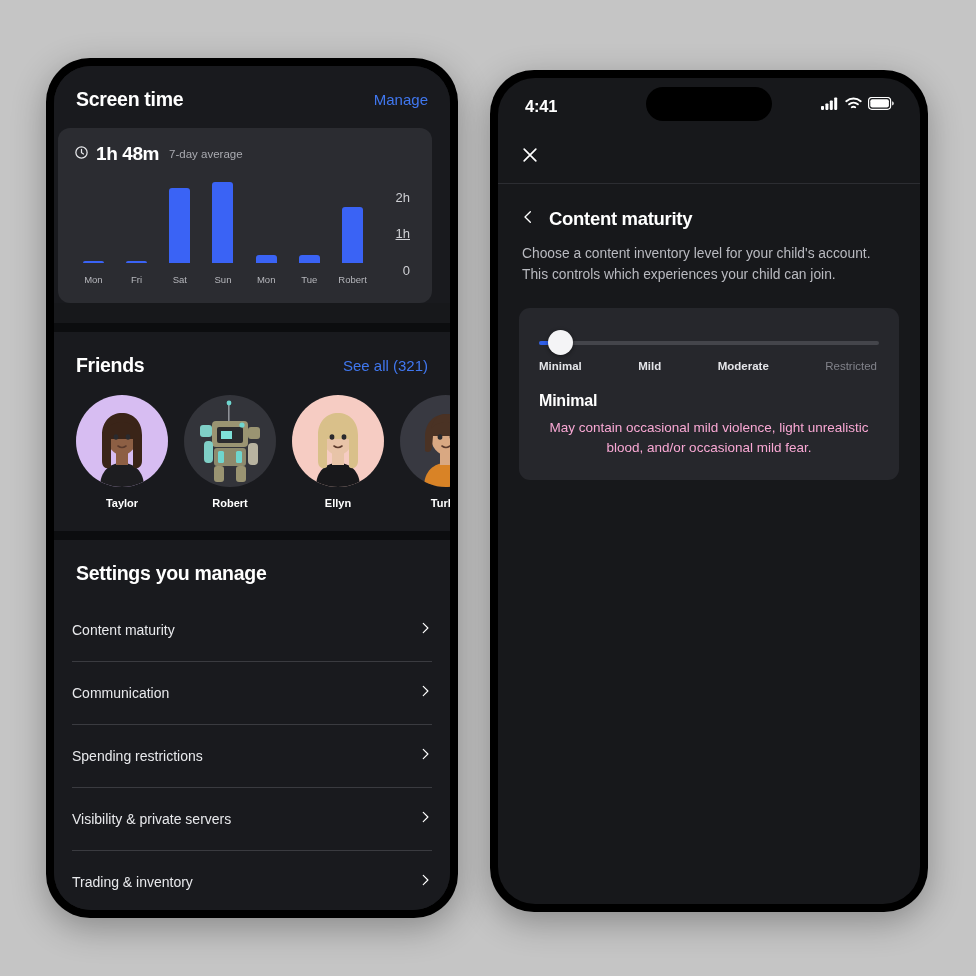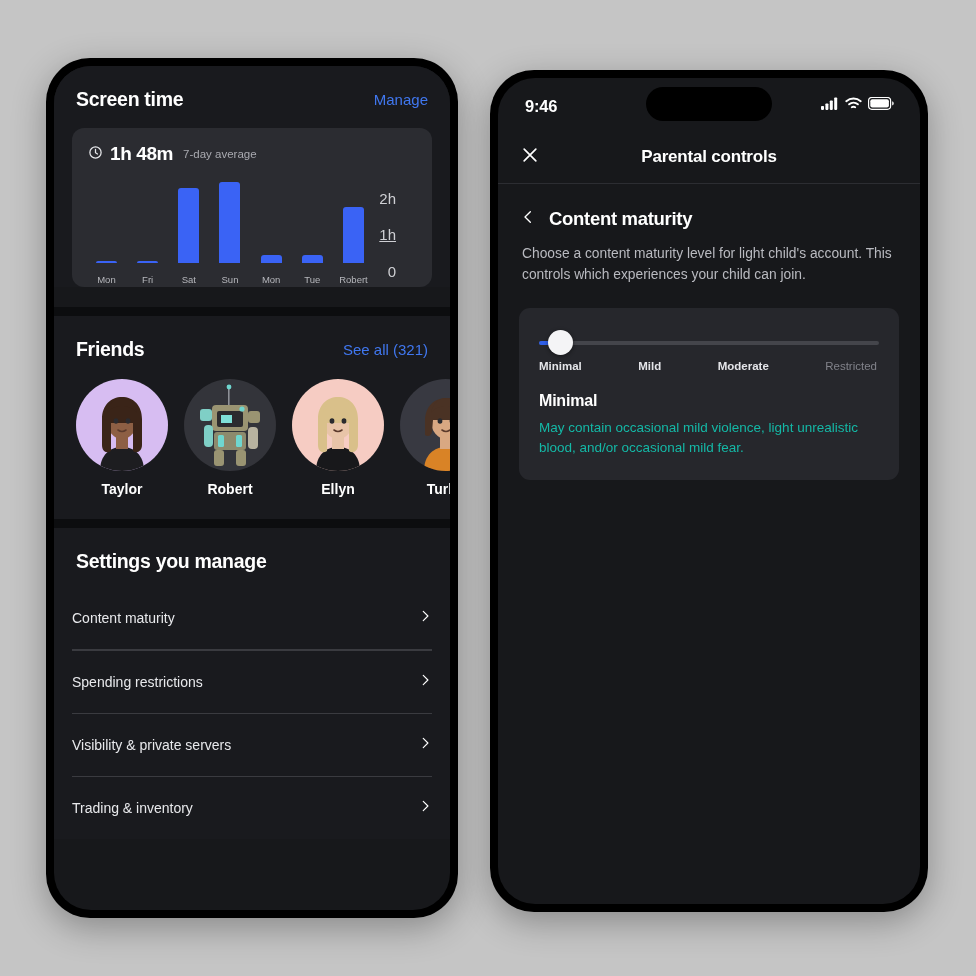--- a/index.html
+++ b/index.html
@@ -42,24 +42,24 @@
   .sec-title {
     font-size: 19.5px; font-weight: bold; color: #fff;
     letter-spacing: -0.3px;
   }
   .sec-link {
     font-size: 15px; color: #4077ef; font-weight: 500;
   }
 
   
   .st-card {
-    margin: 17px 18px 20px 18px;
+    margin: 17px 18px 20px 4px;
     background: #2b2c31;
     border-radius: 12px;
-    padding: 15px 16px 2px 16px;
+    padding: 15px 16px 18px 16px;
   }
   .st-top { display: flex; align-items: center; gap: 7px; }
   .clock-ico { flex: none; }
   .st-val {
     font-size: 19px; font-weight: bold; color: #fff;
     letter-spacing: -0.4px;
   }
   .st-sub { font-size: 11.5px; color: #a9aab0; margin-left: 3px; }
 
   .chart-wrap {
@@ -91,38 +91,38 @@
   }
   .xlab {
     width: 13%; text-align: center;
     font-size: 9.5px; color: #b6b7bc;
   }
   .ylabels {
     position: absolute; right: 0; top: -4px; bottom: 22px;
     width: 40px;
   }
   .ylab {
-    position: absolute; right: 20px;
-    font-size: 15px; color: #cfd0d4;
+    position: absolute; right: 6px;
+    font-size: 13px; color: #cfd0d4;
   }
 
   
   .friends-row {
     display: flex; gap: 16px;
     padding: 18px 22px 22px 22px;
     overflow: hidden;
   }
   .friend { width: 92px; flex: none; text-align: center; }
   .avatar {
     width: 92px; height: 92px; border-radius: 50%;
     overflow: hidden; position: relative;
   }
   .fname {
     margin-top: 10px;
-    font-size: 14px; font-weight: bold; color: #fff;
+    font-size: 11px; font-weight: bold; color: #fff;
     white-space: nowrap;
   }
 
   
   .set-body { padding: 0 18px; }
   .set-row {
     display: flex; align-items: center; justify-content: space-between;
     height: 62px;
   }
   .set-label { font-size: 14px; color: #e8e9ec; }
@@ -219,21 +219,22 @@
   .tick.dim { color: #81828a; font-weight: normal; }
 
   .mat-name {
     margin-top: 20px;
     font-size: 16px; font-weight: bold; color: #fff;
     letter-spacing: -0.2px;
   }
   .mat-desc {
     margin-top: 8px;
     font-size: 13.5px; line-height: 1.5;
-    color: #14b8a6;
+    color: #f9a8d4;
+    text-align: center;
   }
 </style>
 </head>
 <body>
 
 <div class="phone" id="phone-left">
   <div class="screen">
 
     <div class="lsection">
       <div class="sec-head">
@@ -372,20 +373,26 @@
         <div class="sec-title">Settings you manage</div>
       </div>
       <div class="set-body" id="settings-list">
           <div class="set-row">
             <span class="set-label">Content maturity</span>
      <span><svg width="14" height="16" viewBox="0 0 24 24" fill="none" stroke="#fff" stroke-width="2" stroke-linecap="round" stroke-linejoin="round">
                 <path d="M9 4l8 8-8 8"></path>
               </svg></span>
           </div>
           <div class="set-div"></div>
+          <div class="set-row">
+            <span class="set-label">Communication</span>
+     <span><svg width="14" height="16" viewBox="0 0 24 24" fill="none" stroke="#fff" stroke-width="2" stroke-linecap="round" stroke-linejoin="round">
+                <path d="M9 4l8 8-8 8"></path>
+              </svg></span>
+          </div>
           <div class="set-div"></div>
           <div class="set-row">
             <span class="set-label">Spending restrictions</span>
      <span><svg width="14" height="16" viewBox="0 0 24 24" fill="none" stroke="#fff" stroke-width="2" stroke-linecap="round" stroke-linejoin="round">
                 <path d="M9 4l8 8-8 8"></path>
               </svg></span>
           </div>
           <div class="set-div"></div>
           <div class="set-row">
             <span class="set-label">Visibility &amp; private servers</span>
@@ -403,21 +410,21 @@
         </div>
     </div>
 
   </div>
 </div>
 
 <div class="phone" id="phone-right">
   <div class="screen rscreen">
 
     <div class="statusbar">
-      <div class="sb-time">9:46</div>
+      <div class="sb-time">4:41</div>
       <div class="island"></div>
       <div class="sb-icons">
         <span>
           <svg width="18" height="13" viewBox="0 0 18 13">
             <rect x="0" y="9" width="3" height="4" rx="0.8" fill="#fff"></rect>
             <rect x="4.4" y="6.5" width="3" height="6.5" rx="0.8" fill="#fff"></rect>
             <rect x="8.8" y="3.6" width="3" height="9.4" rx="0.8" fill="#fff"></rect>
             <rect x="13.2" y="0.6" width="3" height="12.4" rx="0.8" fill="#fff"></rect>
           </svg>
         </span>
@@ -437,33 +444,32 @@
         </span>
       </div>
     </div>
 
     <div class="navbar">
       <span class="close-btn">
         <svg width="20" height="20" viewBox="0 0 24 24" stroke="#fff" stroke-width="2" stroke-linecap="round">
           <path d="M5 5l14 14M19 5L5 19"></path>
         </svg>
       </span>
-      <div class="nav-title">Parental controls</div>
     </div>
 
     <div class="subhead">
       <span>
         <svg width="16" height="18" viewBox="0 0 24 24" fill="none" stroke="#fff" stroke-width="2" stroke-linecap="round" stroke-linejoin="round">
           <path d="M15.5 4L7.5 12l8 8"></path>
         </svg>
       </span>
       <div class="subhead-title">Content maturity</div>
     </div>
 
-    <div class="desc">Choose a content maturity level for light child's account. This controls which experiences your child can join.</div>
+    <div class="desc">Choose a content inventory level for your child's account. This controls which experiences your child can join.</div>
 
     <div class="mat-card">
       <div class="slider">
         <div class="track"></div>
         <div class="track-fill" id="track-fill" style="width: 13px;"></div>
         <div class="thumb" id="thumb" style="left: 9px;"></div>
       </div>
       <div class="ticks" id="ticks">
           <div class="tick">Minimal</div>
           <div class="tick">Mild</div>

